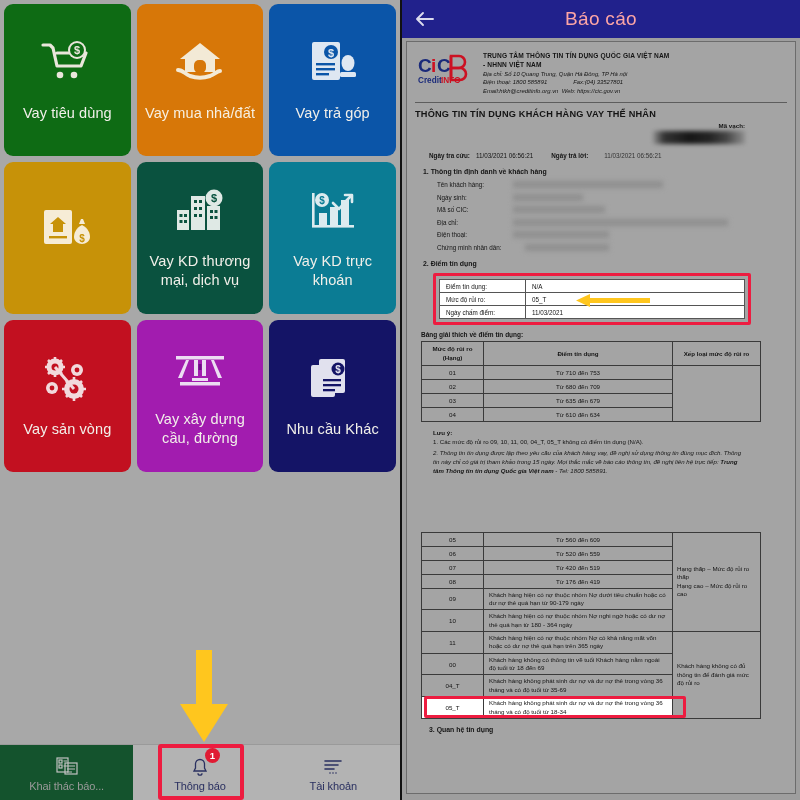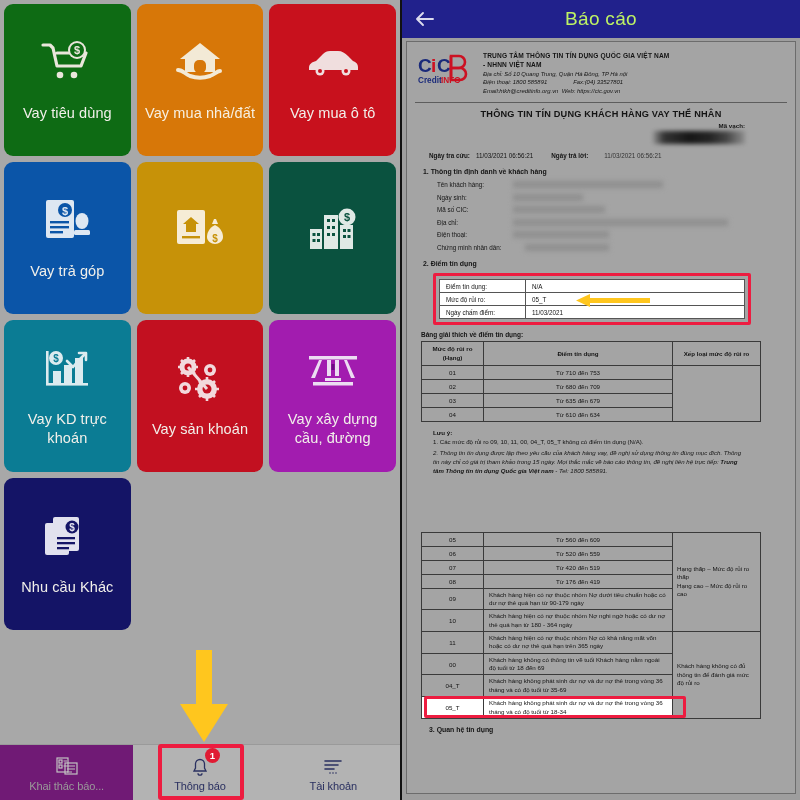--- a/index.html
+++ b/index.html
@@ -73,21 +73,21 @@
   .nav-item {
     flex: 1;
     display: flex; flex-direction: column;
     align-items: center; justify-content: center;
     gap: 2px;
     position: relative;
     cursor: pointer;
   }
   .nav-icon { position: relative; height: 24px; display: flex; align-items: center; justify-content: center; }
   .nav-label { font-size: 11px; color: #2a3060; white-space: nowrap; letter-spacing: -.1px; }
-  .nav-item.active { background: #701a75; }
+  .nav-item.active { background: #14532d; }
   .nav-item.active .nav-label { color: #9a9a9a; }
   .nav-highlight {
     position: absolute;
     left: 158px; bottom: 0px;
     width: 86px; height: 56px;
     border: 4px solid #ed1c40;
     border-radius: 3px;
     pointer-events: none;
     z-index: 5;
   }
@@ -114,21 +114,21 @@
     height: 38px;
     background: #21218c;
     display: flex; align-items: center;
     padding: 0 10px;
     position: relative;
   }
   .back-btn { width: 26px; height: 26px; display:flex; align-items:center; justify-content:center; cursor:pointer; }
   .app-title {
     position: absolute; left: 0; right: 0;
     text-align: center;
-    color: #bef264; font-size: 19px; letter-spacing: .3px;
+    color: #fca5a5; font-size: 19px; letter-spacing: .3px;
     pointer-events: none;
   }
 
   .doc {
     position: relative;
     margin: 3px 4px;
     height: 753px;
     background: #a4a4a4;
     border: 1px solid #6c6c6c;
     padding: 6px 8px;
@@ -138,21 +138,21 @@
   }
 
   .doc-head { display: flex; align-items: flex-start; gap: 8px; padding: 3px 2px 4px; }
   .cic-logo { width: 58px; flex: 0 0 58px; padding-top: 2px; }
   .org-info { flex: 1; padding-top: 1px; }
   .org-name { font-weight: bold; font-size: 6.6px; line-height: 1.35; letter-spacing: .15px; }
   .org-line { font-style: italic; font-size: 5.9px; line-height: 1.45; }
   .org-line span.sp { display: inline-block; width: 26px; }
   .hr { border-top: 1px solid #5d5d5d; margin: 3px 0 0; }
   .doc-title {
-    text-align: center; font-weight: bold; font-size: 9.2px;
+    font-weight: bold; font-size: 9.2px;
     letter-spacing: .2px; padding: 6px 0 3px;
   }
   .barcode-wrap { text-align: right; padding-right: 42px; }
   .barcode-label { font-weight: bold; font-size: 6.2px; margin-bottom: 2px; }
   .barcode {
     display: inline-block;
     width: 92px; height: 13px;
     background: linear-gradient(90deg,#8d8d8d 0%,#2a2a2a 12%,#0b0b0b 40%,#1a1a1a 62%,#3e3e3e 80%,#8d8d8d 100%);
     filter: blur(2.2px);
     opacity: .92;
@@ -257,34 +257,20 @@
               <g fill="#f3ead6">
                 <path d="M26 3 6 19h5v13h30V19h5z"></path>
                 <path d="M4 30c5 0 7 4 12 6 6 2 14 2 20 0 5-2 7-5 10-5" stroke="#f3ead6" stroke-width="4" fill="none" stroke-linecap="round"></path>
                 <rect x="20" y="20" width="12" height="13" rx="5" fill="#d77708"></rect>
               </g>
             </svg>
         </div>
         <div class="tile-label">Vay mua nhà/đất</div>
       </div>
 
-      <div class="tile" style="background:#c8111d">
-        <div class="tile-icon">
-          <svg width="54" height="34" viewBox="0 0 54 34">
-              <g fill="#f0dede">
-                <path d="M3 22c0-4 3-6 7-7l7-7c2-2 4-3 7-3h8c4 0 7 2 10 5l5 5c3 1 5 3 5 6v3H3z"></path>
-                <circle cx="14" cy="25" r="4.5" fill="#f0dede"></circle>
-                <circle cx="14" cy="25" r="2" fill="#c8111d"></circle>
-                <circle cx="40" cy="25" r="4.5" fill="#f0dede"></circle>
-                <circle cx="40" cy="25" r="2" fill="#c8111d"></circle>
-              </g>
-            </svg>
-        </div>
-        <div class="tile-label">Vay mua ô tô</div>
-      </div>
 
 
 
       <div class="tile" style="background:#0b55a8">
         <div class="tile-icon">
           <svg width="52" height="48" viewBox="0 0 52 48">
               <g fill="#dee7f2">
                 <rect x="5" y="3" width="28" height="38" rx="2"></rect>
                 <circle cx="24" cy="13" r="7" fill="#0b55a8"></circle>
                 <text x="24" y="17.5" font-size="11" font-weight="bold" font-family="Liberation Sans, sans-serif" fill="#dee7f2" text-anchor="middle">$</text>
@@ -335,20 +321,21 @@
                   <rect x="37" y="22" width="3" height="3"></rect>
                   <rect x="41.5" y="22" width="3" height="3"></rect>
                   <rect x="37" y="28" width="3" height="3"></rect>
                   <rect x="41.5" y="28" width="3" height="3"></rect>
                 </g>
                 <circle cx="41" cy="10" r="8.5"></circle>
                 <text x="41" y="14" font-size="11" font-weight="bold" font-family="Liberation Sans, sans-serif" fill="#0a523f" text-anchor="middle">$</text>
               </g>
             </svg>
         </div>
+        <div class="tile-label">Vay KD thương mại, dịch vụ</div>
       </div>
 
       <div class="tile" style="background:#0b7c94">
         <div class="tile-icon">
           <svg width="54" height="44" viewBox="0 0 54 44">
               <g fill="#dcebef">
                 <rect x="6" y="4" width="2.6" height="34"></rect>
                 <rect x="6" y="36" width="42" height="2.6"></rect>
                 <rect x="13" y="24" width="8" height="12"></rect>
                 <rect x="24" y="18" width="8" height="18"></rect>
@@ -376,21 +363,21 @@
                 <circle cx="33" cy="33" r="10"></circle>
                 <circle cx="33" cy="33" r="4.5" fill="#c21020"></circle>
                 <path d="M14 11 33 33" stroke="#f2d9dc" stroke-width="3" fill="none"></path>
                 <g stroke="#f2d9dc" stroke-width="2.6">
                   <path d="M14 1v3M14 18v3M4 11h3M21 11h3M7 4l2 2M19 16l2 2M21 4l-2 2M9 16l-2 2"></path>
                   <path d="M33 21v3M33 42v3M21 33h3M42 33h3M25 25l2 2M39 39l2 2M41 25l-2 2M27 39l-2 2"></path>
                 </g>
               </g>
             </svg>
         </div>
-        <div class="tile-label">Vay sản khoán</div>
+        <div class="tile-label">Vay sản vòng</div>
       </div>
 
       <div class="tile" style="background:#a21caf">
         <div class="tile-icon">
           <svg width="56" height="42" viewBox="0 0 56 42">
               <g fill="#ecdcf2">
                 <path d="M4 8h48v3.5H4z"></path>
                 <path d="M22 12h4v16h-4zM30 12h4v16h-4z"></path>
                 <path d="M14 12h3l-7 18H6zM42 12h-3l7 18h4z"></path>
                 <path d="M20 30h16v3H20z"></path>

